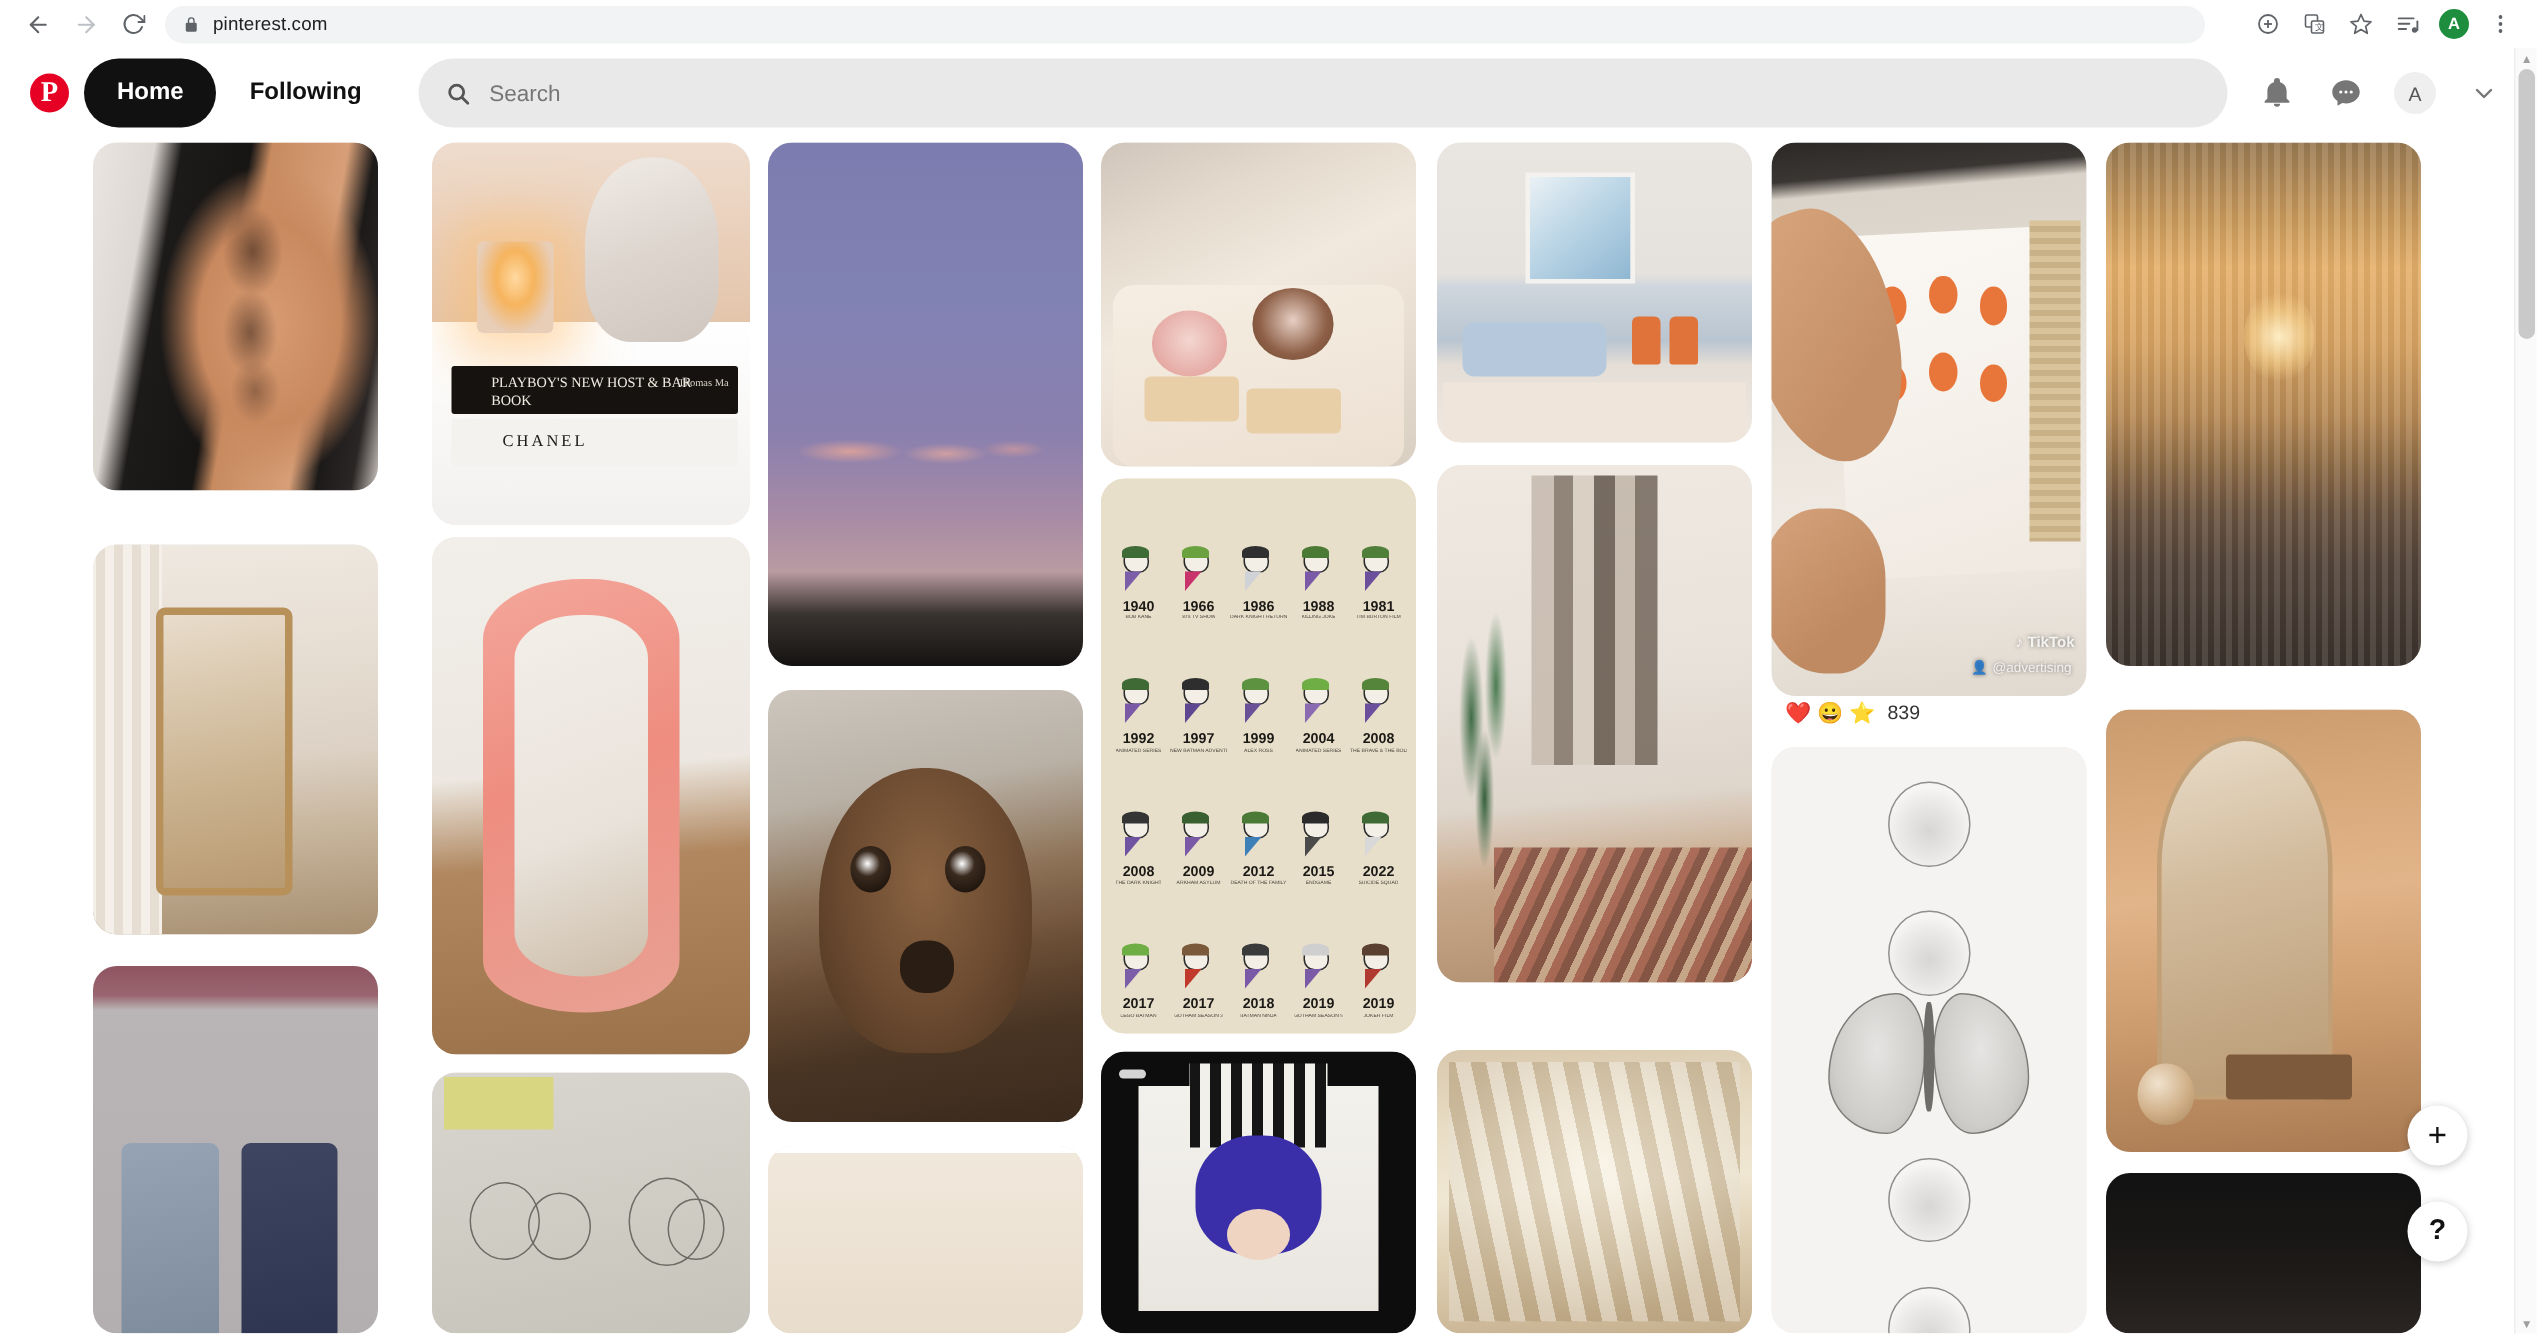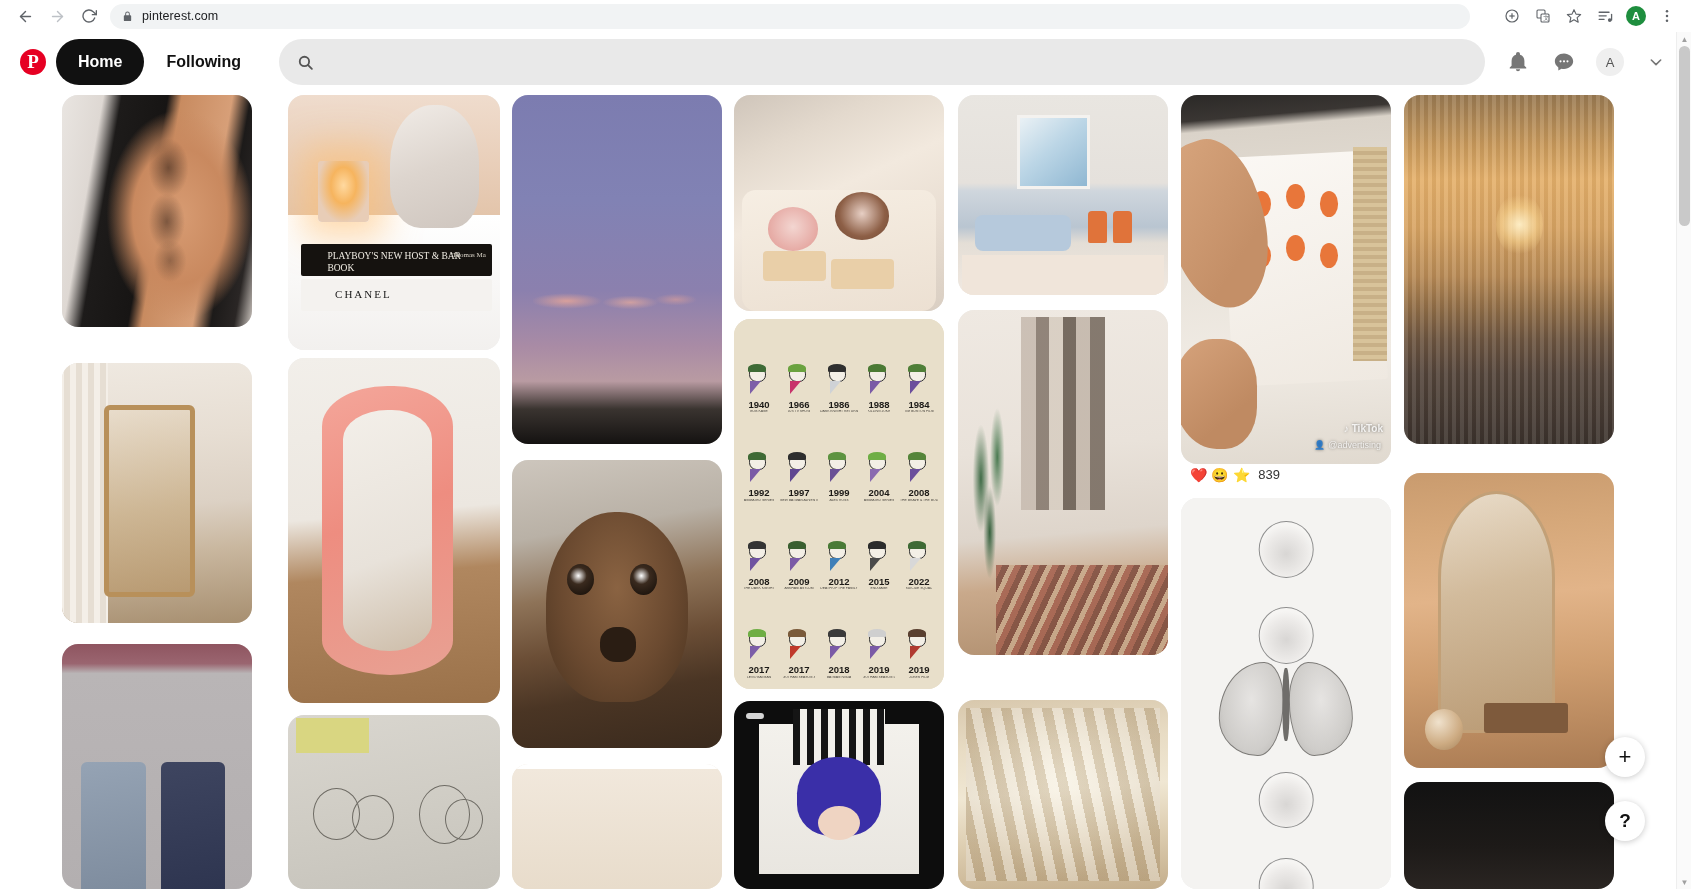--- a/index.html
+++ b/index.html
@@ -629,20 +629,21 @@
     <span>Following</span>
   </div>
 
   <div class="search-wrap">
     <span style="display:flex;color:#555;">
       <svg width="17" height="17" viewBox="0 0 24 24" fill="none" stroke="currentColor" stroke-width="2.6" stroke-linecap="round">
           <circle cx="10.5" cy="10.5" r="6.6"></circle>
           <line x1="15.6" y1="15.6" x2="21" y2="21"></line>
         </svg>
     </span>
+    <input type="text" placeholder="Search" style="">
   </div>
 
   <div class="hdr-icons">
     <div class="hdr-icon">
       <svg width="22" height="22" viewBox="0 0 24 24" fill="currentColor">
           <path d="M12 22a2.3 2.3 0 0 0 2.3-2.2H9.7A2.3 2.3 0 0 0 12 22zm7-6v-5.2c0-3.3-1.8-6-4.8-6.7V3.3a2.2 2.2 0 1 0-4.4 0v.8C6.8 4.8 5 7.5 5 10.8V16l-2 2v1h18v-1l-2-2z"></path>
         </svg>
     </div>
     <div class="hdr-icon">
       <svg width="22" height="22" viewBox="0 0 24 24" fill="currentColor">
@@ -802,21 +803,21 @@
                 </div>
                 <div style="font-size: 9.5px; font-weight: bold; color: rgb(28, 26, 23); line-height: 1; font-family: &quot;Liberation Sans&quot;, sans-serif;">1988</div>
                 <div style="font-size: 3.4px; color: rgb(74, 70, 63); line-height: 1; text-align: center; white-space: nowrap; overflow: hidden; max-width: 38px;">KILLING JOKE</div>
               </div>
               <div style="display: flex; flex-direction: column; align-items: center; gap: 1px;">
                 <div style="width: 26px; height: 34px; position: relative;">
                   <div style="position:absolute;left:3px;top:0;width:17px;height:17px;border-radius:48% 52% 40% 44%;background:#f3efe6;border:1px solid #2a2a2a;"></div>
                   <div style="position:absolute;left:2px;top:-1px;width:18px;height:8px;border-radius:50% 50% 10% 10%;background:#4f7f38;"></div>
                   <div style="position:absolute;left:4px;top:16px;width:0;height:0;border-left:11px solid #6b4e9c;border-bottom:13px solid transparent;"></div>
                 </div>
-                <div style="font-size: 9.5px; font-weight: bold; color: rgb(28, 26, 23); line-height: 1; font-family: &quot;Liberation Sans&quot;, sans-serif;">1984</div>
+                <div style="font-size: 9.5px; font-weight: bold; color: rgb(28, 26, 23); line-height: 1; font-family: &quot;Liberation Sans&quot;, sans-serif;">1981</div>
                 <div style="font-size: 3.4px; color: rgb(74, 70, 63); line-height: 1; text-align: center; white-space: nowrap; overflow: hidden; max-width: 38px;">TIM BURTON FILM</div>
               </div>
             </div>
             <div style="display: grid; grid-template-columns: repeat(5, 1fr); gap: 2px; align-items: end;">
               <div style="display: flex; flex-direction: column; align-items: center; gap: 1px;">
                 <div style="width: 26px; height: 34px; position: relative;">
                   <div style="position:absolute;left:3px;top:0;width:17px;height:17px;border-radius:48% 52% 40% 44%;background:#f3efe6;border:1px solid #2a2a2a;"></div>
                   <div style="position:absolute;left:2px;top:-1px;width:18px;height:8px;border-radius:50% 50% 10% 10%;background:#3f6a35;"></div>
                   <div style="position:absolute;left:4px;top:16px;width:0;height:0;border-left:11px solid #7a5aa6;border-bottom:13px solid transparent;"></div>
                 </div>

